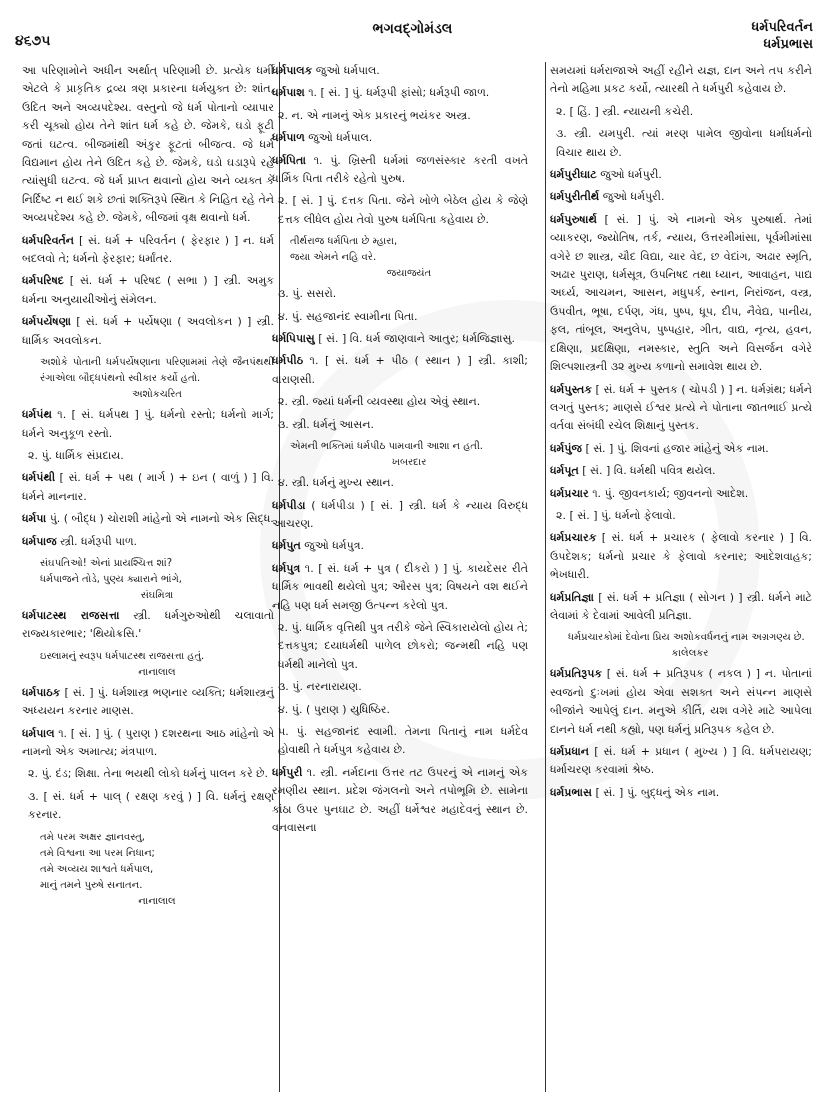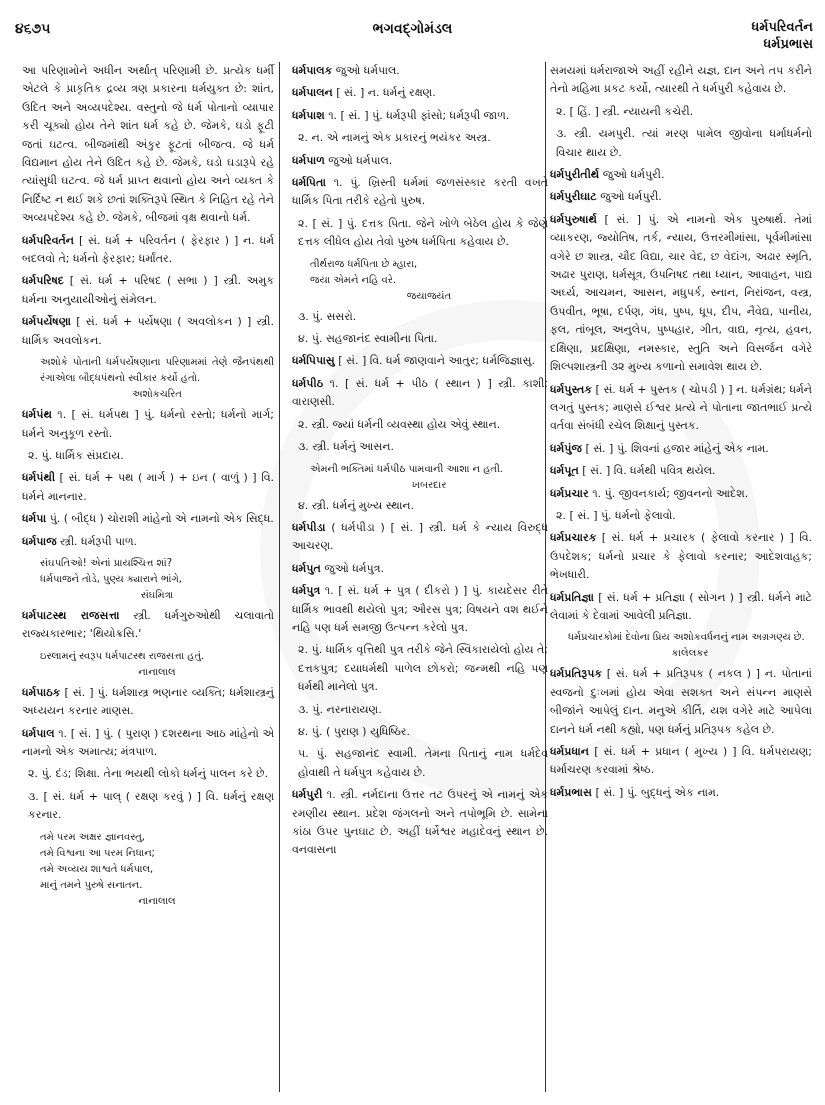--- a/index.html
+++ b/index.html
@@ -1,23 +1,23 @@
 <!DOCTYPE html>
 <html><head>
 <meta charset="utf-8">
 <style>
   html, body { margin:0; padding:0; }
   body { width:825px; height:1105px; background:#ffffff; color:#111; font-family:"DejaVu Sans", sans-serif; overflow:hidden; position:relative; }
   .header { position:absolute; left:0; top:0; width:825px; height:52px; }
-  .pg-num { position:absolute; left:15px; top:20px; font-size:14px; font-weight:bold; }
+  .pg-num { position:absolute; left:15px; top:32px; font-size:14px; font-weight:bold; }
   .running-title { position:absolute; left:0; width:825px; top:20px; text-align:center; font-size:14px; font-weight:bold; }
   .guide { position:absolute; right:12px; top:18px; text-align:right; font-size:13px; font-weight:bold; line-height:17px; }
   .col { position:absolute; top:62px; font-size:11px; line-height:18.4px; }
   .col1 { left:22px; width:252px; }
-  .col2 { left:292px; width:256px; }
+  .col2 { left:272px; width:256px; }
   .col3 { left:550px; width:262px; }
   .rule { position:absolute; top:62px; width:1px; height:1030px; background:#333; }
   .rule1 { left:279px; }
   .rule2 { left:545px; }
   .entry { margin:0 0 4px 0; text-align:justify; }
   .hw { font-weight:bold; }
   .sense { padding-left:6px; }
   .quote { padding-left:18px; font-size:10px; line-height:16px; }
   .cite { text-align:center; font-size:10px; }
   .watermark { position:absolute; left:260px; top:300px; width:420px; height:420px; border:40px solid rgba(0,0,0,0.035); border-radius:50%; pointer-events:none; }
@@ -70,21 +70,20 @@
     <div class="entry quote">
       <div>તમે પરમ અક્ષર જ્ઞાનવસ્તુ,</div>
       <div>તમે વિશ્વના આ પરમ નિધાન;</div>
       <div>તમે અવ્યય શાશ્વતે ધર્મપાલ,</div>
       <div>માનું તમને પુરુષે સનાતન.</div>
       <div class="cite">નાનાલાલ</div>
     </div>
   </div>
 <div class="col col2">
     <div class="entry"><span class="hw">ધર્મપાલક</span> <span>જુઓ ધર્મપાલ.</span></div>
-    <div class="entry"><span class="hw">ધર્મપાલન</span> <span>[ સં. ] ન. ધર્મનું રક્ષણ.</span></div>
     <div class="entry"><span class="hw">ધર્મપાશ</span> <span>૧. [ સં. ] પું. ધર્મરૂપી ફાંસો; ધર્મરૂપી જાળ.</span></div>
     <div class="entry sense">૨. ન. એ નામનું એક પ્રકારનું ભયંકર અસ્ત્ર.</div>
     <div class="entry"><span class="hw">ધર્મપાળ</span> <span>જુઓ ધર્મપાલ.</span></div>
     <div class="entry"><span class="hw">ધર્મપિતા</span> <span>૧. પું. ખ્રિસ્તી ધર્મમાં જળસંસ્કાર કરતી વખતે ધાર્મિક પિતા તરીકે રહેતો પુરુષ.</span></div>
     <div class="entry sense">૨. [ સં. ] પું. દત્તક પિતા. જેને ખોળે બેઠેલ હોય કે જેણે દત્તક લીધેલ હોય તેવો પુરુષ ધર્મપિતા કહેવાય છે.</div>
     <div class="entry quote">
       <div>તીર્થરાજ ધર્મપિતા છે મ્હારા,</div>
       <div>જયા એમને નહિ વરે.</div>
       <div class="cite">જયાજયંત</div>
     </div>
@@ -105,22 +104,22 @@
     <div class="entry sense">૨. પું. ધાર્મિક વૃત્તિથી પુત્ર તરીકે જેને સ્વિકારાયેલો હોય તે; દત્તકપુત્ર; દયાધર્મથી પાળેલ છોકરો; જન્મથી નહિ પણ ધર્મથી માનેલો પુત્ર.</div>
     <div class="entry sense">૩. પું. નરનારાયણ.</div>
     <div class="entry sense">૪. પું. ( પુરાણ ) યુધિષ્ઠિર.</div>
     <div class="entry sense">૫. પું. સહજાનંદ સ્વામી. તેમના પિતાનું નામ ધર્મદેવ હોવાથી તે ધર્મપુત્ર કહેવાય છે.</div>
     <div class="entry"><span class="hw">ધર્મપુરી</span> <span>૧. સ્ત્રી. નર્મદાના ઉત્તર તટ ઉપરનું એ નામનું એક રમણીય સ્થાન. પ્રદેશ જંગલનો અને તપોભૂમિ છે. સામેના કાંઠા ઉપર પુનઘાટ છે. અહીં ધર્મેશ્વર મહાદેવનું સ્થાન છે. વનવાસના</span></div>
   </div>
 <div class="col col3">
     <div class="entry">સમયમાં ધર્મરાજાએ અહીં રહીને યજ્ઞ, દાન અને તપ કરીને તેનો મહિમા પ્રકટ કર્યો, ત્યારથી તે ધર્મપુરી કહેવાય છે.</div>
     <div class="entry sense">૨. [ હિં. ] સ્ત્રી. ન્યાયની કચેરી.</div>
     <div class="entry sense">૩. સ્ત્રી. યમપુરી. ત્યાં મરણ પામેલ જીવોના ધર્માધર્મનો વિચાર થાય છે.</div>
+    <div class="entry"><span class="hw">ધર્મપુરીઘાટ</span> <span>જુઓ ધર્મપુરી.</span></div>
     <div class="entry"><span class="hw">ધર્મપુરીતીર્થ</span> <span>જુઓ ધર્મપુરી.</span></div>
-    <div class="entry"><span class="hw">ધર્મપુરીઘાટ</span> <span>જુઓ ધર્મપુરી.</span></div>
     <div class="entry"><span class="hw">ધર્મપુરુષાર્થ</span> <span>[ સં. ] પું. એ નામનો એક પુરુષાર્થ. તેમાં વ્યાકરણ, જ્યોતિષ, તર્ક, ન્યાય, ઉત્તરમીમાંસા, પૂર્વમીમાંસા વગેરે છ શાસ્ત્ર, ચૌદ વિદ્યા, ચાર વેદ, છ વેદાંગ, અઢાર સ્મૃતિ, અઢાર પુરાણ, ધર્મસૂત્ર, ઉપનિષદ તથા ધ્યાન, આવાહન, પાદ્ય અર્ઘ્ય, આચમન, આસન, મધુપર્ક, સ્નાન, નિરાંજન, વસ્ત્ર, ઉપવીત, ભૂષા, દર્પણ, ગંધ, પુષ્પ, ધૂપ, દીપ, નૈવેદ્ય, પાનીય, ફલ, તાંબૂલ, અનુલેપ, પુષ્પહાર, ગીત, વાદ્ય, નૃત્ય, હવન, દક્ષિણા, પ્રદક્ષિણા, નમસ્કાર, સ્તુતિ અને વિસર્જન વગેરે શિલ્પશાસ્ત્રની ૩૨ મુખ્ય કળાનો સમાવેશ થાય છે.</span></div>
     <div class="entry"><span class="hw">ધર્મપુસ્તક</span> <span>[ સં. ધર્મ + પુસ્તક ( ચોપડી ) ] ન. ધર્મગ્રંથ; ધર્મને લગતું પુસ્તક; માણસે ઈશ્વર પ્રત્યે ને પોતાના જાતભાઈ પ્રત્યે વર્તવા સંબંધી રચેલ શિક્ષાનું પુસ્તક.</span></div>
     <div class="entry"><span class="hw">ધર્મપુંજ</span> <span>[ સં. ] પું. શિવનાં હજાર માંહેનું એક નામ.</span></div>
     <div class="entry"><span class="hw">ધર્મપૂત</span> <span>[ સં. ] વિ. ધર્મથી પવિત્ર થયેલ.</span></div>
     <div class="entry"><span class="hw">ધર્મપ્રચાર</span> <span>૧. પું. જીવનકાર્ય; જીવનનો આદેશ.</span></div>
     <div class="entry sense">૨. [ સં. ] પું. ધર્મનો ફેલાવો.</div>
     <div class="entry"><span class="hw">ધર્મપ્રચારક</span> <span>[ સં. ધર્મ + પ્રચારક ( ફેલાવો કરનાર ) ] વિ. ઉપદેશક; ધર્મનો પ્રચાર કે ફેલાવો કરનાર; આદેશવાહક; ભેખધારી.</span></div>
     <div class="entry"><span class="hw">ધર્મપ્રતિજ્ઞા</span> <span>[ સં. ધર્મ + પ્રતિજ્ઞા ( સોગન ) ] સ્ત્રી. ધર્મને માટે લેવામાં કે દેવામાં આવેલી પ્રતિજ્ઞા.</span></div>
     <div class="entry quote">
       <div>ધર્મપ્રચારકોમાં દેવોના પ્રિય અશોકવર્ધનનું નામ અગ્રગણ્ય છે.</div>

